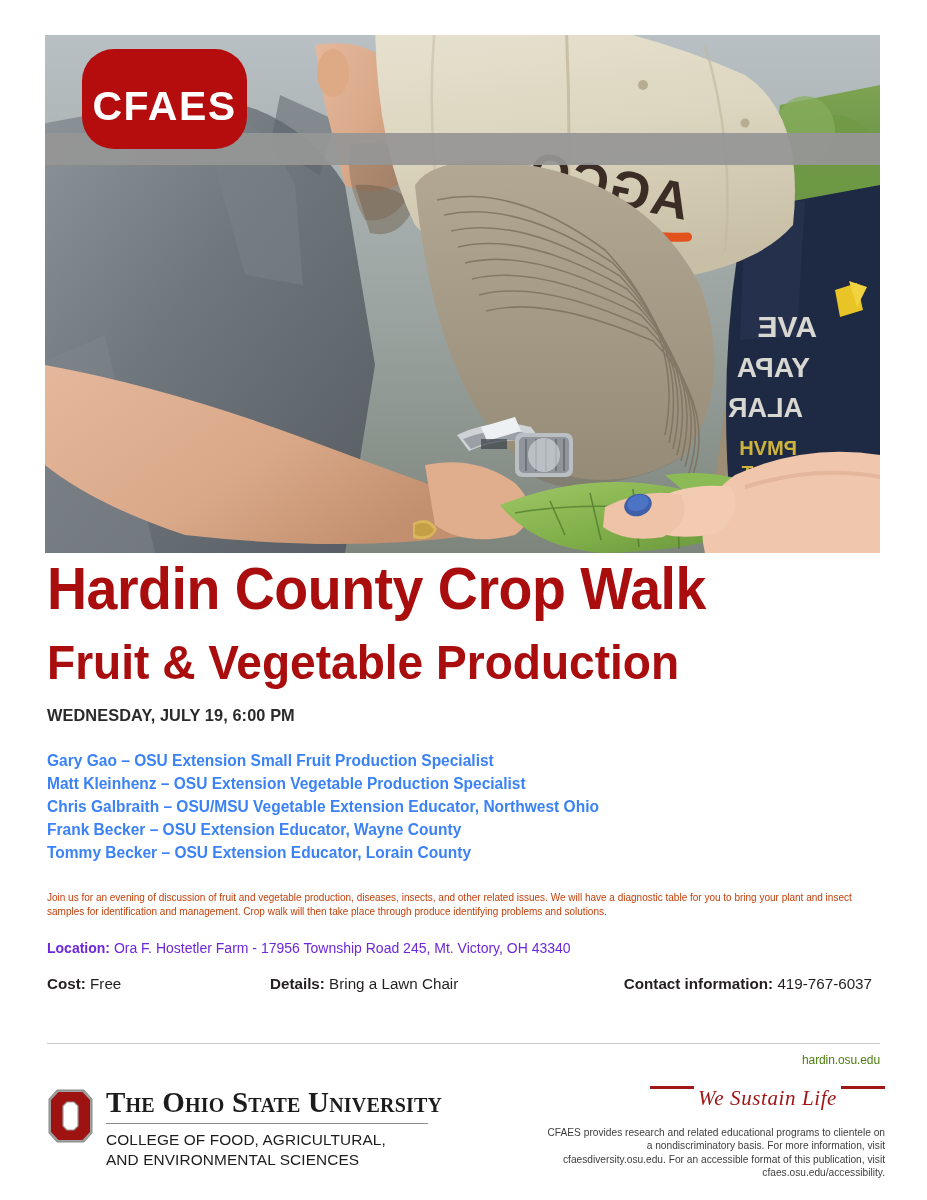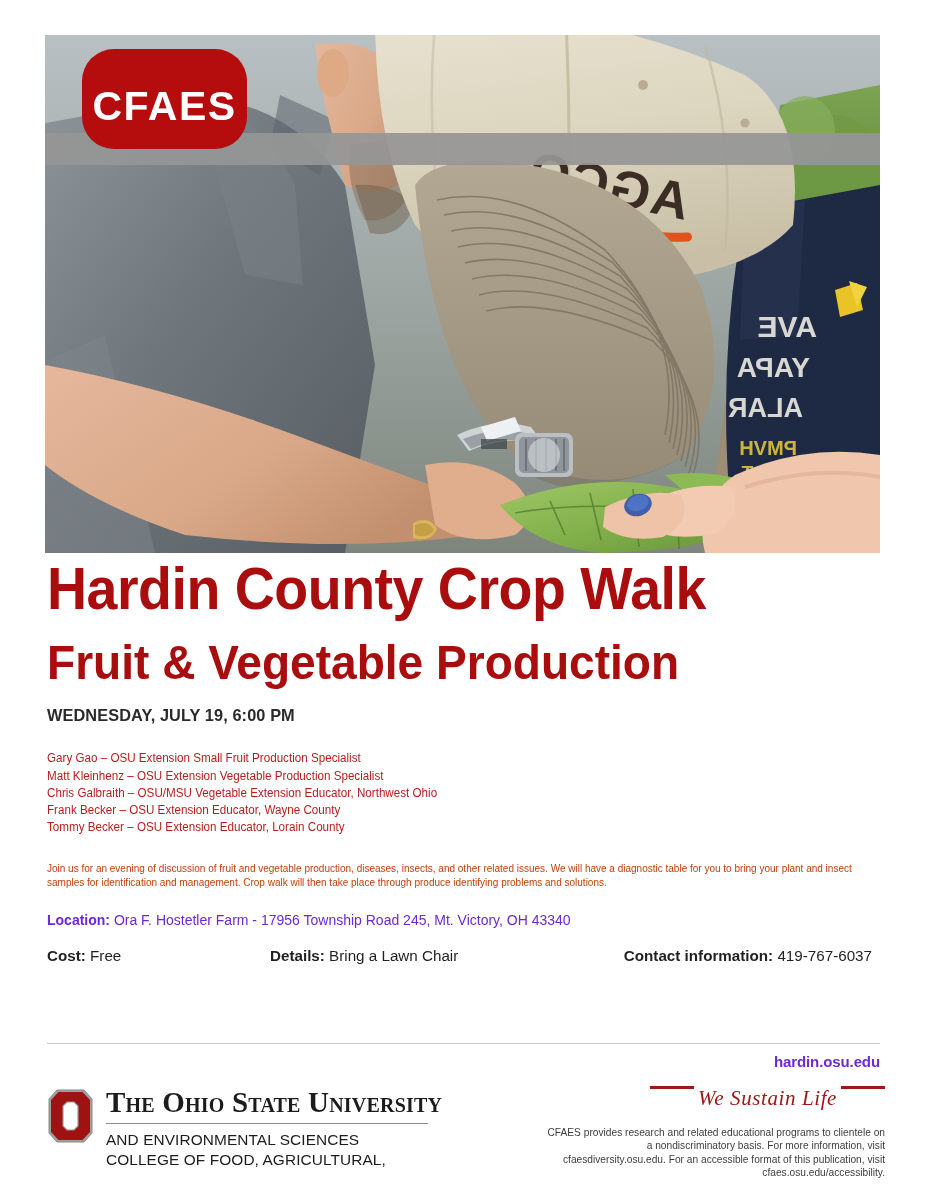--- a/index.html
+++ b/index.html
@@ -110,23 +110,24 @@
     font-size: 17px;
     font-weight: bold;
     color: #2a2a2a;
     margin: 18px 0 0 0;
     letter-spacing: 0.1px;
     transform: scaleX(0.96);
     transform-origin: left center;
   }
   .speakers {
     margin: 24px 0 0 0;
-    font-size: 12px;
+    font-size: 16px;
     line-height: 1.43;
-    color: #b91c1c;
+    color: #3b82f6;
+    font-weight: bold;
   }
   .speakers div {
     transform: scaleX(0.97);
     transform-origin: left center;
   }
   .blurb {
     margin: 26px 0 0 0;
     font-size: 10px;
     line-height: 1.42;
     color: #c2410c;
@@ -157,23 +158,23 @@
     left: 47px;
     top: 1043px;
     width: 833px;
     height: 1px;
     background: #c8c8c8;
   }
   .web-url {
     position: absolute;
     right: 47px;
     top: 1053px;
-    font-size: 15px;
-    font-weight: bold;
-    color: #6d28d9;
+    font-size: 12px;
+    font-weight: normal;
+    color: #4d7c0f;
     letter-spacing: -0.1px;
   }
 
   
   .osu-logo {
     position: absolute;
     left: 47px;
     top: 1086px;
     display: flex;
     align-items: flex-start;
@@ -445,22 +446,22 @@
 <div class="osu-logo">
   <svg class="block-o" viewBox="0 0 47 56">
     <path d="M10 2 L37 2 L45 11 L45 45 L37 54 L10 54 L2 45 L2 11 Z" fill="#a0a0a0" stroke="#8a8a8a" stroke-width="1"></path>
     <path d="M11.5 4 L35.5 4 L43 12 L43 44 L35.5 52 L11.5 52 L4 44 L4 12 Z" fill="#9e1212"></path>
     <path d="M20 14 L27 14 L31 18 L31 38 L27 42 L20 42 L16 38 L16 18 Z" fill="#ffffff" stroke="#9a9a9a" stroke-width="1.2"></path>
   </svg>
   <div class="osu-words">
     <div class="osu-name">The Ohio State University</div>
     <div class="osu-rule"></div>
     <div class="osu-college">
+      <div>COLLEGE OF FOOD, AGRICULTURAL,</div>
       <div>AND ENVIRONMENTAL SCIENCES</div>
-      <div>COLLEGE OF FOOD, AGRICULTURAL,</div>
     </div>
   </div>
 </div>
 
 <div class="tagline">
   <span class="tag-rule"></span>
   <span class="tag-text">We Sustain Life</span>
   <span class="tag-rule"></span>
 </div>
 <div class="disclaimer">CFAES provides research and related educational programs to clientele on a nondiscriminatory basis. For more information, visit cfaesdiversity.osu.edu.  For an accessible format of this publication, visit cfaes.osu.edu/accessibility.</div>

